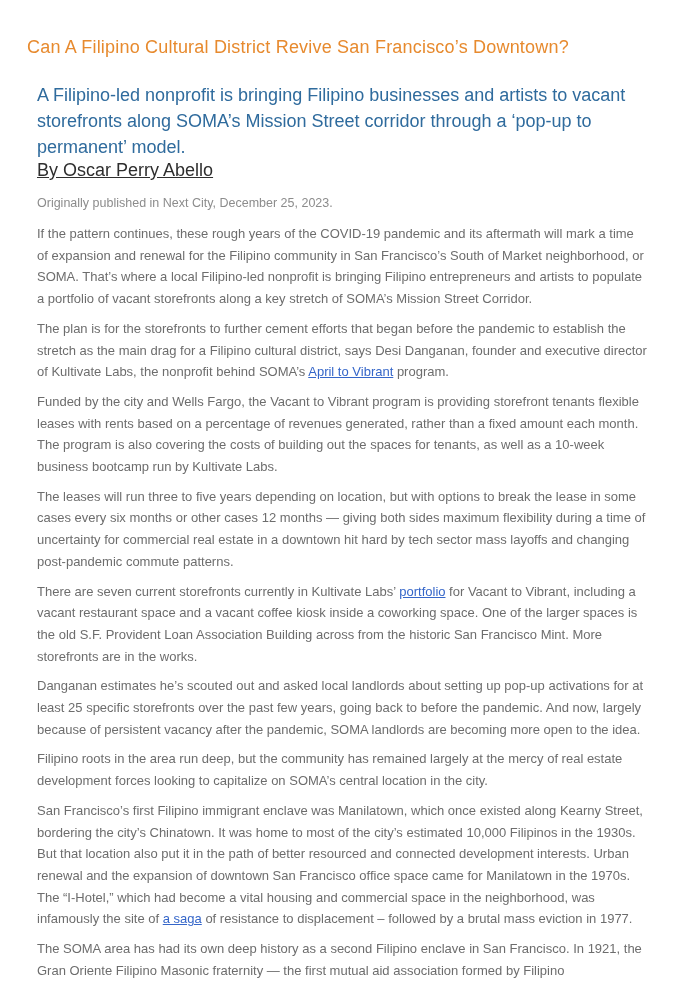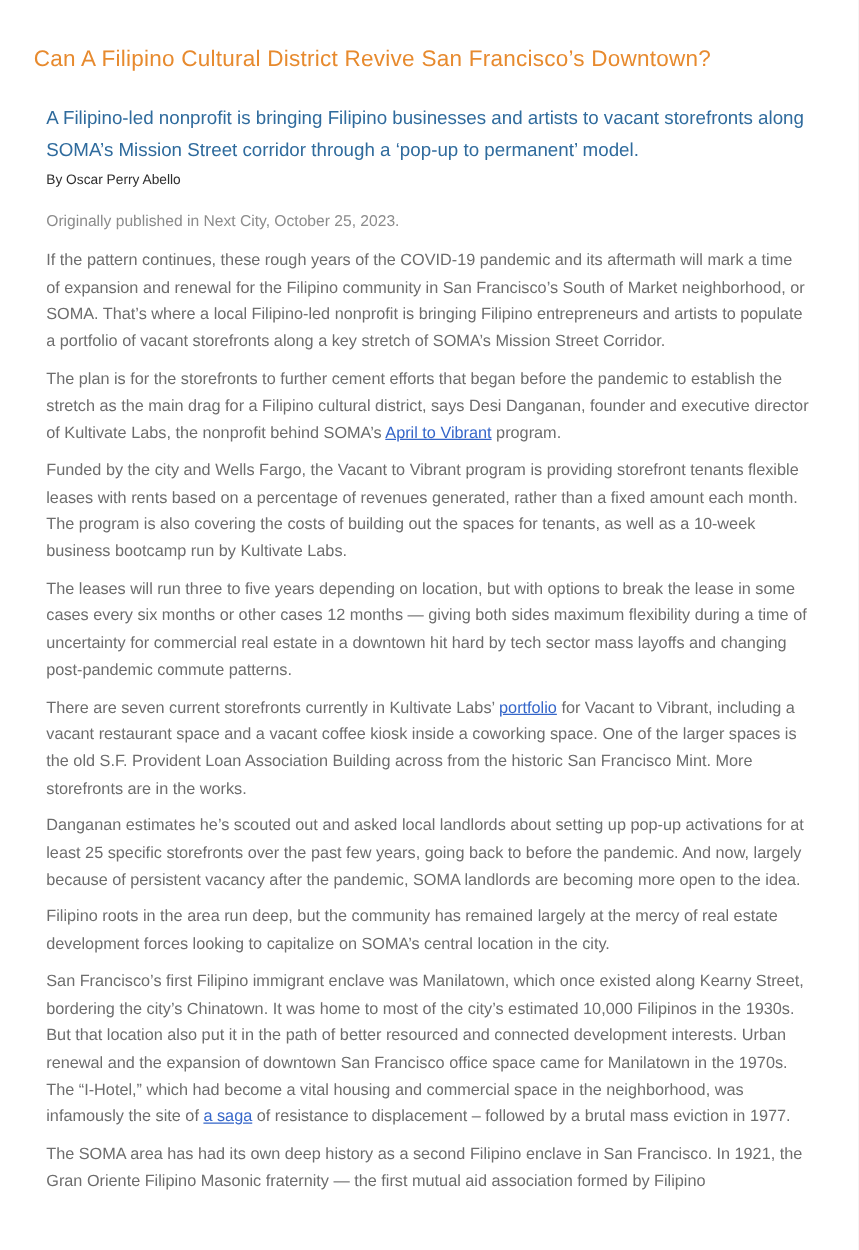--- a/index.html
+++ b/index.html
@@ -28,29 +28,30 @@
   .article-title{
     margin-left:-10px;
     font-size:18px;
     font-weight:400;
     line-height:26px;
     color:var(--c-title);
     letter-spacing:0.2px;
   }
   .article-subtitle{
     margin-top:22px;
-    font-size:15px;
+    font-size:18px;
     font-weight:400;
     line-height:26px;
     color:var(--c-subtitle);
   }
   .article-byline{
-    font-size:11px;
+    font-size:18px;
     line-height:21px;
     color:var(--c-byline);
+    text-decoration:underline;
   }
   .article-published{
     margin-top:12px;
     font-size:12.5px;
     line-height:20px;
     color:var(--c-muted);
   }
   .article-body{
     margin-top:10px;
   }
@@ -69,21 +70,21 @@
 </head>
 <body>
 
 <div class="page">
   <h1 class="article-title">Can A Filipino Cultural District Revive San Francisco’s Downtown?</h1>
 
   <div class="article-subtitle">A Filipino-led nonprofit is bringing Filipino businesses and artists to vacant storefronts along SOMA’s Mission Street corridor through a ‘pop-up to permanent’ model.</div>
 
   <div class="article-byline">By Oscar Perry Abello</div>
 
-  <div class="article-published">Originally published in Next City, October 25, 2023.</div>
+  <div class="article-published">Originally published in Next City, December 25, 2023.</div>
 
   <div class="article-body" id="article-body">
       <p><span>If the pattern continues, these rough years of the COVID-19 pandemic and its aftermath will mark a time of expansion and renewal for the Filipino community in San Francisco’s South of Market neighborhood, or SOMA. That’s where a local Filipino-led nonprofit is bringing Filipino entrepreneurs and artists to populate a portfolio of vacant storefronts along a key stretch of SOMA’s Mission Street Corridor.</span></p>
       <p><span>The plan is for the storefronts to further cement efforts that began before the pandemic to establish the stretch as the main drag for a Filipino cultural district, says Desi Danganan, founder and executive director of Kultivate Labs, the nonprofit behind SOMA’s </span><a href="#">April to Vibrant</a><span> program.</span></p>
       <p><span>Funded by the city and Wells Fargo, the Vacant to Vibrant program is providing storefront tenants flexible leases with rents based on a percentage of revenues generated, rather than a fixed amount each month. The program is also covering the costs of building out the spaces for tenants, as well as a 10-week business bootcamp run by Kultivate Labs.</span></p>
       <p><span>The leases will run three to five years depending on location, but with options to break the lease in some cases every six months or other cases 12 months — giving both sides maximum flexibility during a time of uncertainty for commercial real estate in a downtown hit hard by tech sector mass layoffs and changing post-pandemic commute patterns.</span></p>
       <p><span>There are seven current storefronts currently in Kultivate Labs’ </span><a href="#">portfolio</a><span> for Vacant to Vibrant, including a vacant restaurant space and a vacant coffee kiosk inside a coworking space. One of the larger spaces is the old S.F. Provident Loan Association Building across from the historic San Francisco Mint. More storefronts are in the works.</span></p>
       <p><span>Danganan estimates he’s scouted out and asked local landlords about setting up pop-up activations for at least 25 specific storefronts over the past few years, going back to before the pandemic. And now, largely because of persistent vacancy after the pandemic, SOMA landlords are becoming more open to the idea.</span></p>
       <p><span>Filipino roots in the area run deep, but the community has remained largely at the mercy of real estate development forces looking to capitalize on SOMA’s central location in the city.</span></p>
       <p><span>San Francisco’s first Filipino immigrant enclave was Manilatown, which once existed along Kearny Street, bordering the city’s Chinatown. It was home to most of the city’s estimated 10,000 Filipinos in the 1930s. But that location also put it in the path of better resourced and connected development interests. Urban renewal and the expansion of downtown San Francisco office space came for Manilatown in the 1970s. The “I-Hotel,” which had become a vital housing and commercial space in the neighborhood, was infamously the site of </span><a href="#">a saga</a><span> of resistance to displacement – followed by a brutal mass eviction in 1977.</span></p>

